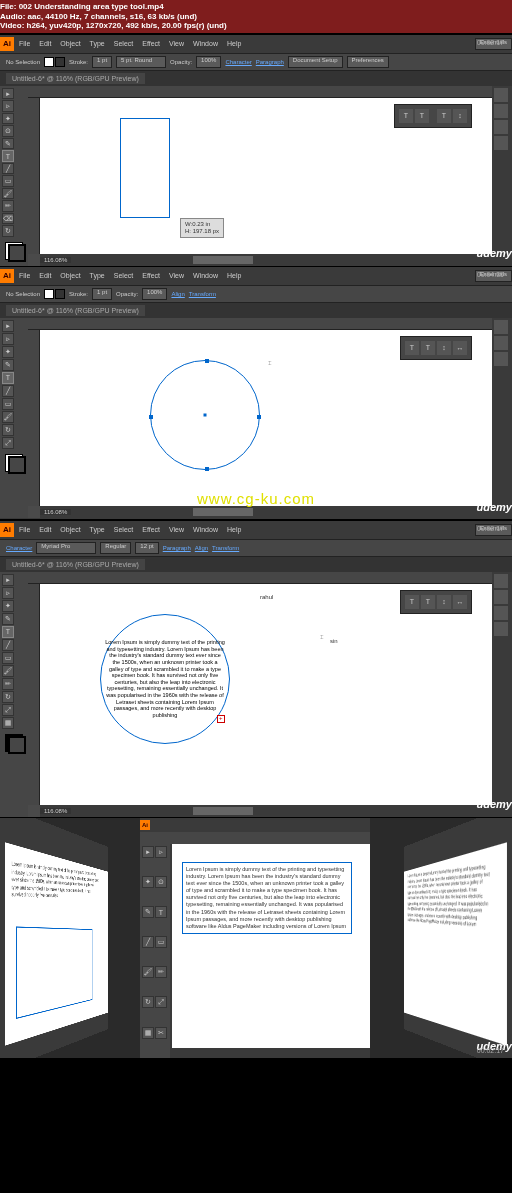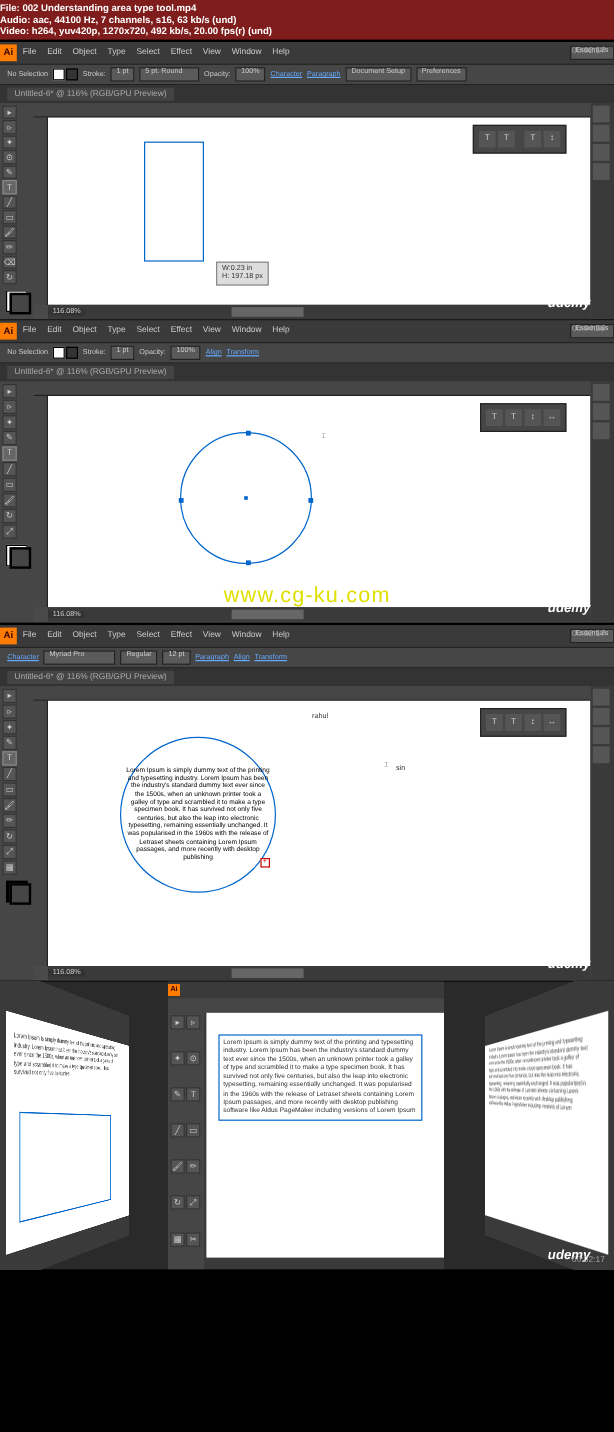--- a/index.html
+++ b/index.html
@@ -68,24 +68,24 @@
 .measure-box { position: absolute; background: #ddd; border: 1px solid #888; padding: 2px 4px; font-size: 6px; color: #333; line-height: 1.2; }
 
 .text-circle { position: absolute; width: 130px; height: 130px; border: 1px solid #0066cc; border-radius: 50%; display: flex; align-items: center; justify-content: center; }
 .text-circle-inner { width: 120px; font-size: 5.5px; color: #000; text-align: center; line-height: 1.2; }
 .text-overflow { width: 8px; height: 8px; background: #fff; border: 1px solid #cc0000; position: absolute; right: 4px; bottom: 20px; }
 .text-overflow::after { content: "+"; color: #cc0000; font-size: 6px; position: absolute; top: -1px; left: 1px; }
 
 .canvas-label { position: absolute; font-size: 6px; color: #666; }
 
 
-.watermark { position: absolute; left: 50%; transform: translateX(-50%); color: #e0e000; font-size: 18px; font-weight: normal; letter-spacing: 1px; }
-
-
-.udemy-logo { position: absolute; bottom: 6px; right: 20px; color: #fff; font-size: 11px; font-weight: bold; font-style: italic; }
+.watermark { position: absolute; left: 50%; transform: translateX(-50%); color: #e0e000; font-size: 15px; font-weight: normal; letter-spacing: 1px; }
+
+
+.udemy-logo { position: absolute; bottom: 6px; right: 0; color: #fff; font-size: 11px; font-weight: bold; font-style: italic; }
 .timestamp { position: absolute; top: 4px; right: 8px; color: #aaa; font-size: 7px; }
 
 
 .bottom-3d { position: relative; height: 240px; background: #2a2a2a; overflow: hidden; margin-top: 2px; }
 .persp-panel { position: absolute; background: #3a3a3a; }
 .persp-canvas { background: #fff; position: absolute; }
 .persp-text { position: absolute; font-size: 5px; color: #333; line-height: 1.3; }
 .persp-tools { position: absolute; background: #464646; }
 </style>
 </head>

